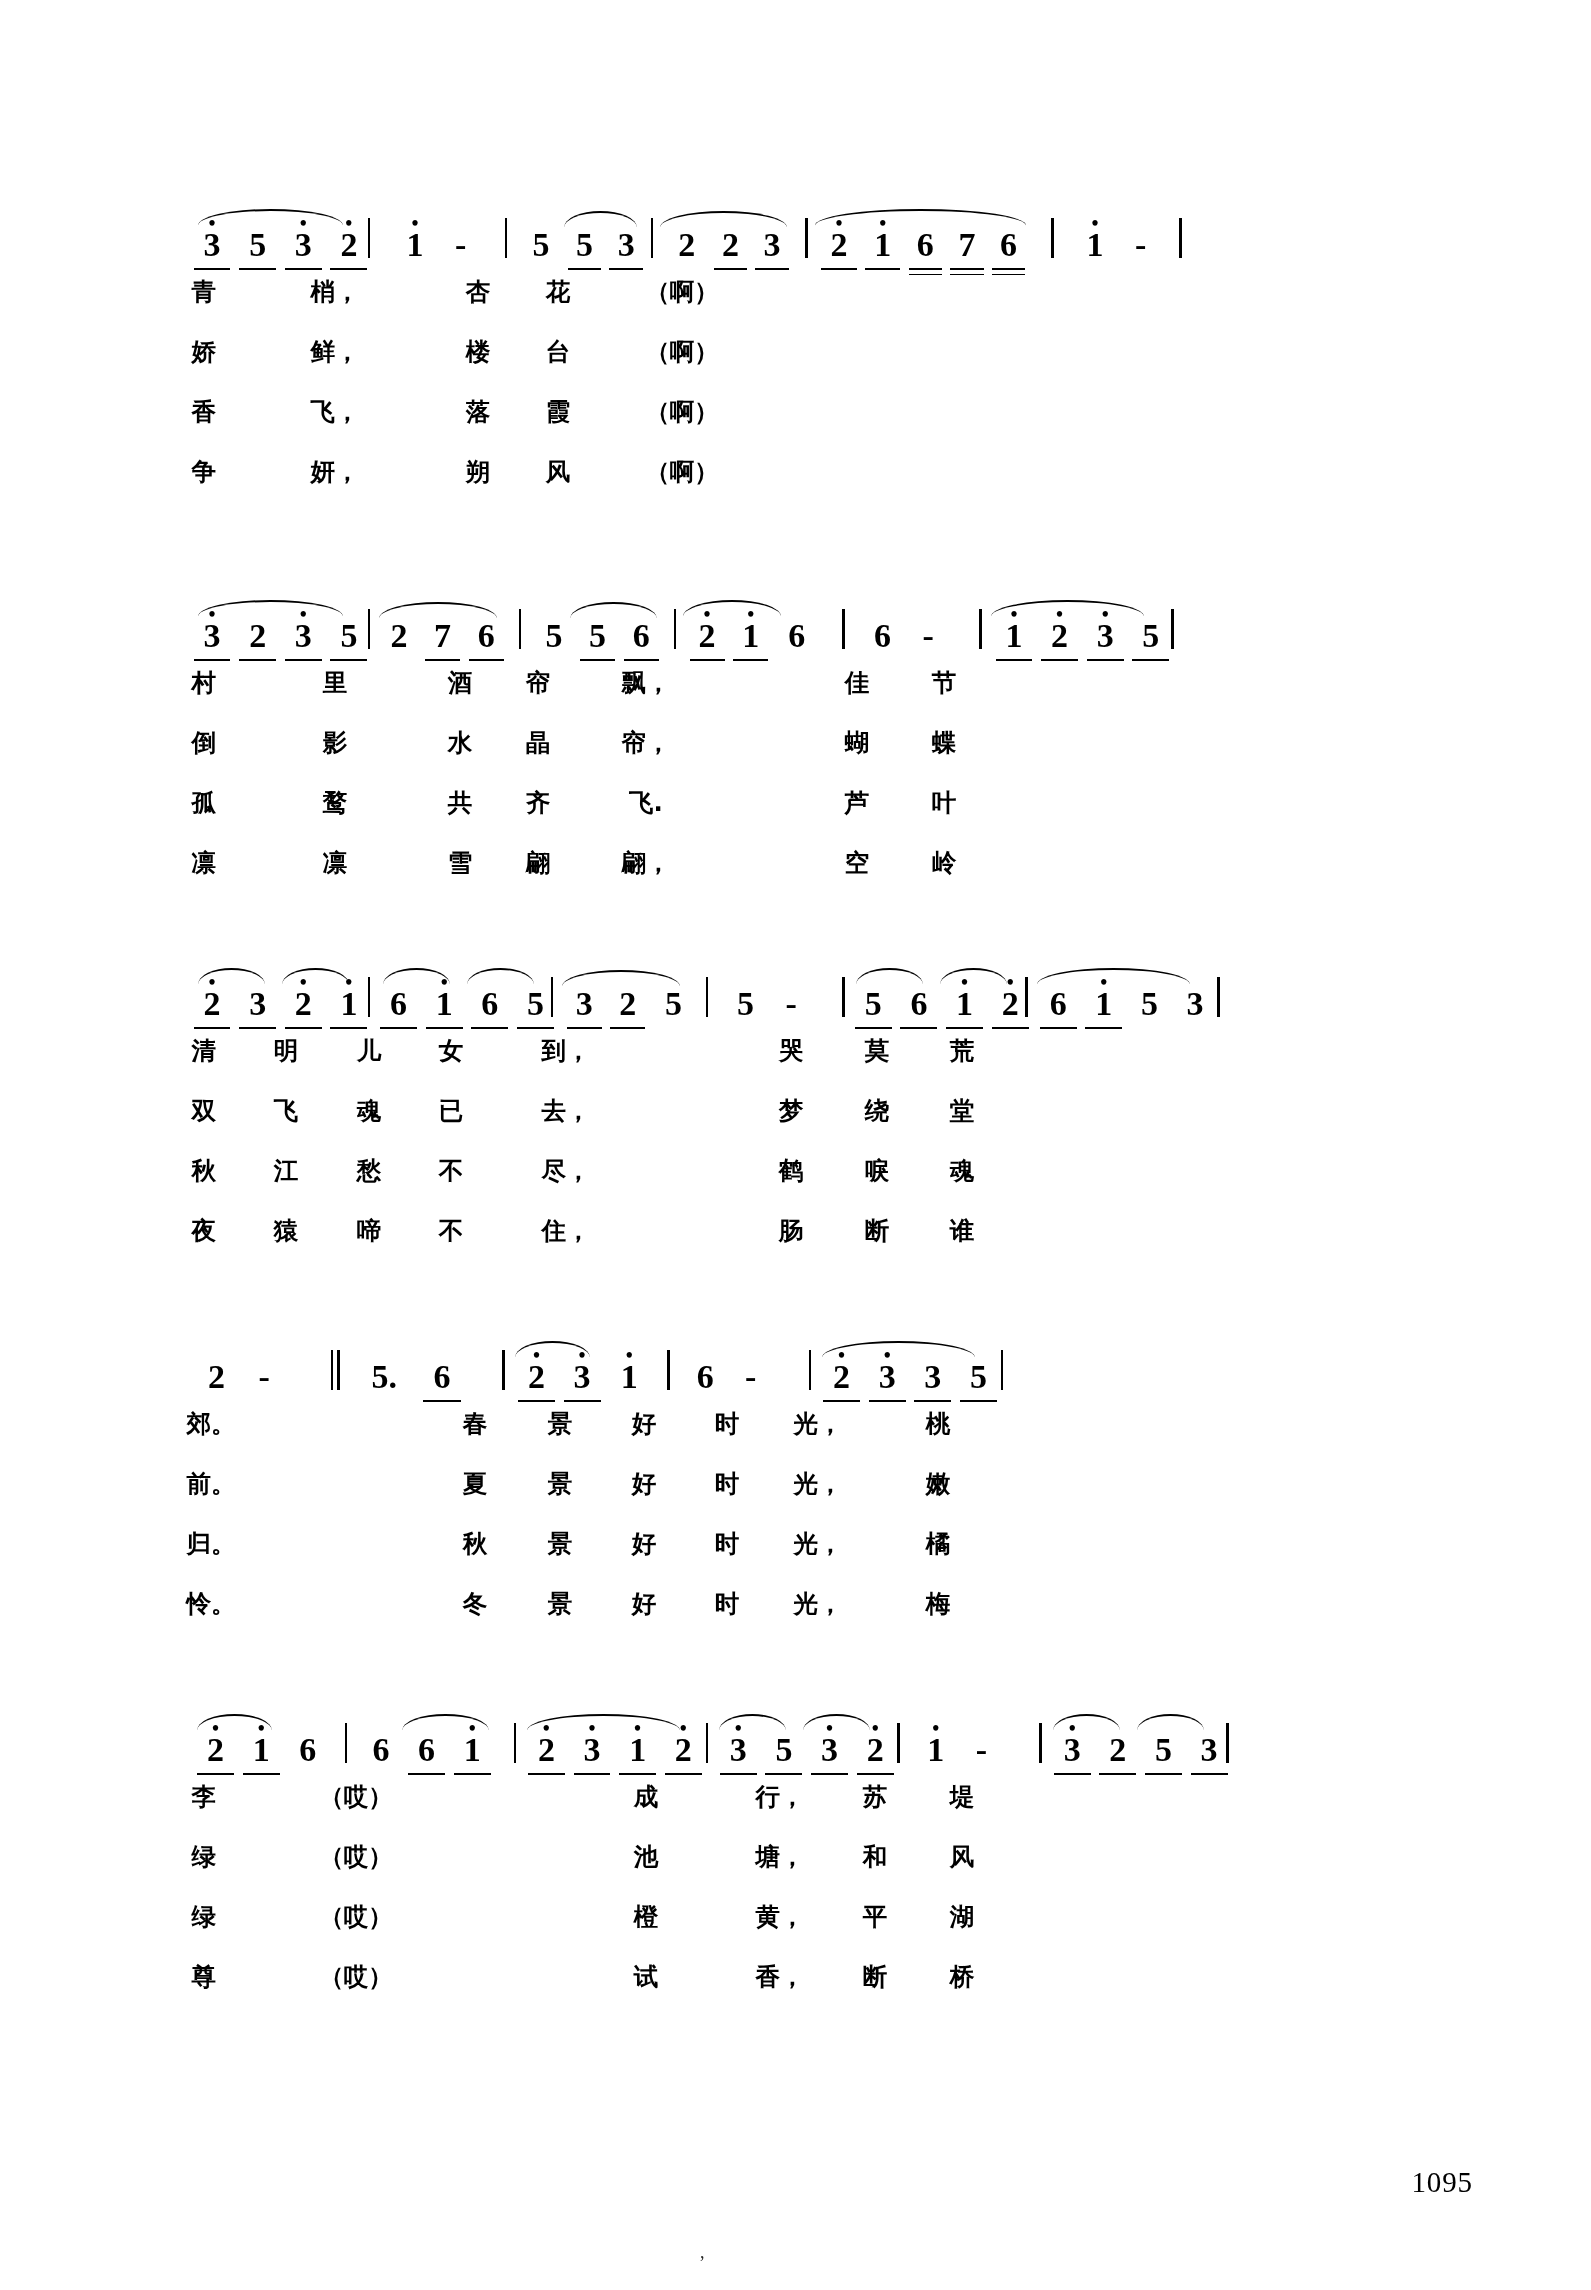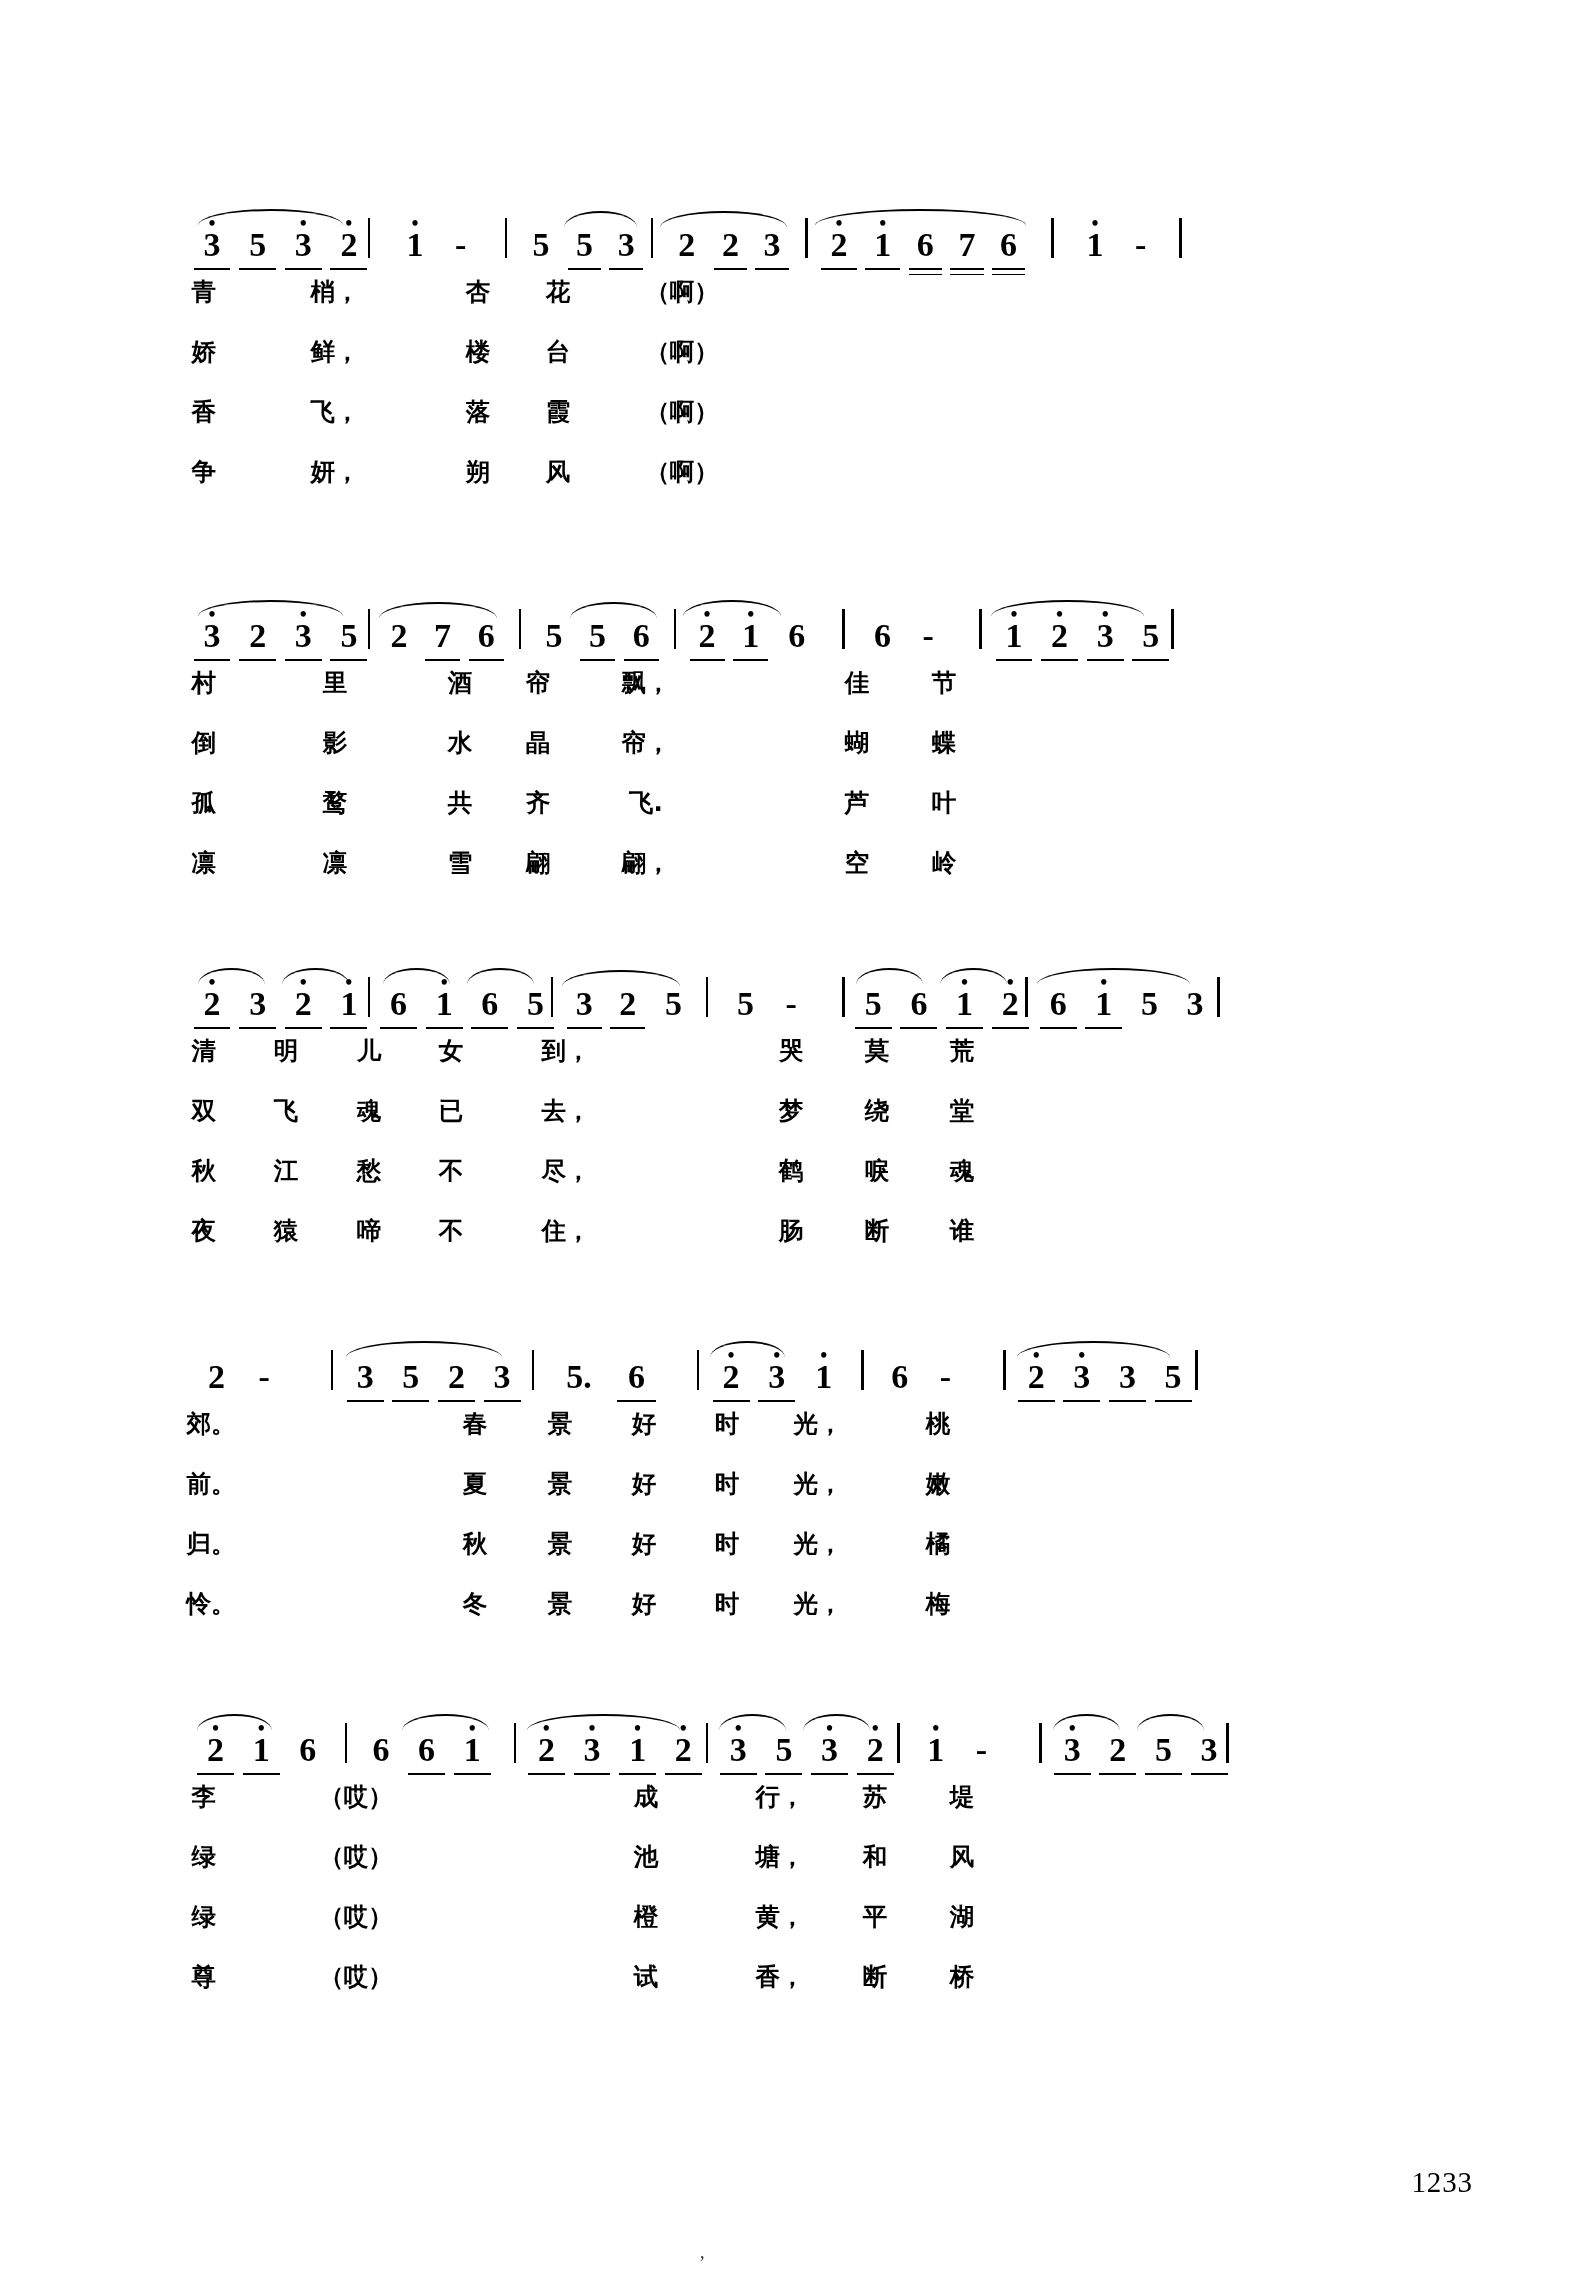--- a/index.html
+++ b/index.html
@@ -436,29 +436,20 @@
     <div class="staff-row">
 
       <div class="measure" style="width:136px;">
         <div class="notes" style="left:3.6px;">
           <span class="note" style="width:44px;">2</span>
           <span class="note" style="width:44px;">-</span>
         </div>
       </div>
       <div class="bar"></div>
 
-      <div class="measure" style="width:191px;">
-        <div class="slur" style="left:9px; top:18px; width:156px;"></div>
-        <div class="notes" style="left:7.3px;">
-          <span class="note" style="width:42px;">3<span class="underline1"></span></span>
-          <span class="note" style="width:42px;">5<span class="underline1"></span></span>
-          <span class="note" style="width:42px;">2<span class="underline1"></span></span>
-          <span class="note" style="width:42px;">3<span class="underline1"></span></span>
-        </div>
-      </div>
       <div class="bar"></div>
 
       <div class="measure" style="width:155px;">
         <div class="notes" style="left:9px;">
           <span class="note" style="width:64px;">5.</span>
           <span class="note" style="width:44px;">6<span class="underline1"></span></span>
         </div>
       </div>
       <div class="bar"></div>
 
@@ -624,17 +615,17 @@
     <div class="lyrics">
       <span class="lyric" style="left:12.7px;">尊</span>
       <span class="lyric" style="left:165px;">（哎）</span>
       <span class="lyric" style="left:455px;">试</span>
       <span class="lyric" style="left:589px;">香，</span>
       <span class="lyric" style="left:684px;">断</span>
       <span class="lyric" style="left:771px;">桥</span>
     </div>
   </div>
 
-  <div class="page-number">1233</div>
+  <div class="page-number">1095</div>
   <div class="footmark">,</div>
 
 </div>
 
 
 </body></html>

